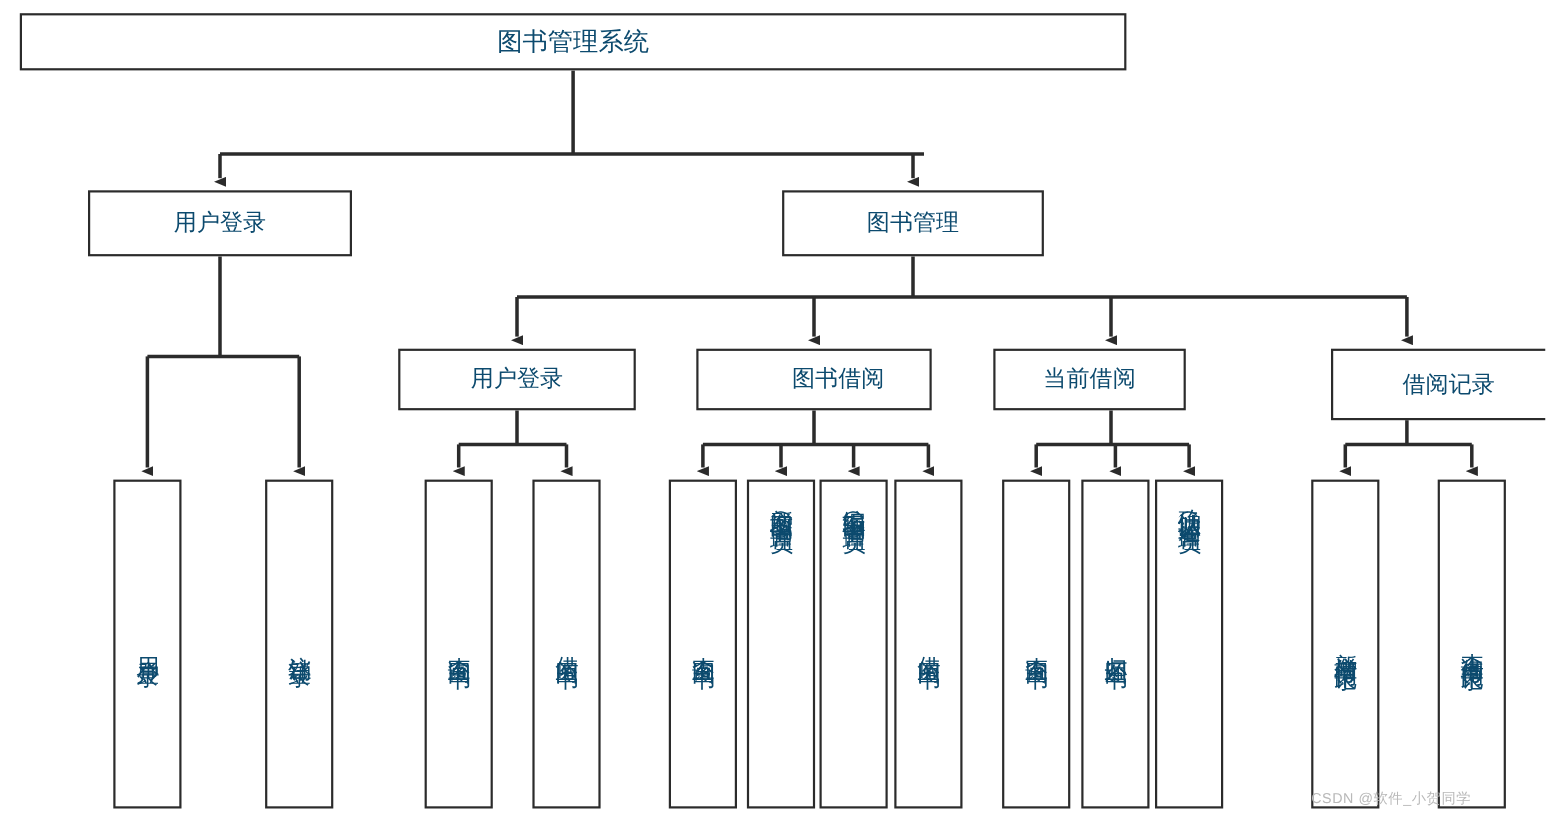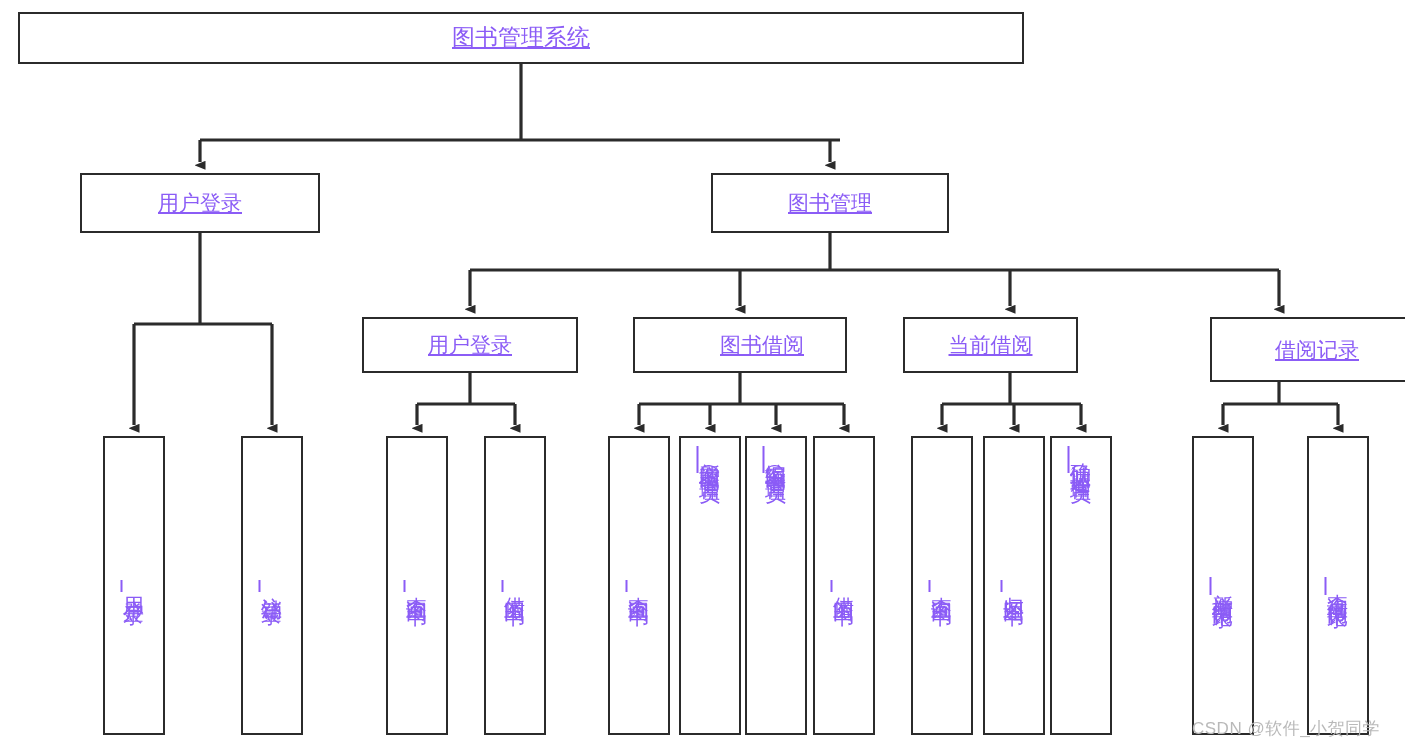--- a/index.html
+++ b/index.html
@@ -27,23 +27,22 @@
     pointer-events: none;
   }
   .node {
     position: absolute;
     box-sizing: border-box;
     border: 2px solid #2b2b2b;
     background: #ffffff;
     display: flex;
     align-items: center;
     justify-content: center;
-    color: #8b5cf6;
+    color: #0c4a6e;
     z-index: 2;
-    text-decoration: underline;
   }
   .node-label {
     display: block;
     text-align: center;
     line-height: 1.12;
     white-space: nowrap;
   }
   .node.root {
     font-size: 23px;
   }
@@ -65,21 +64,21 @@
   }
   .node.leaf.top-align {
     align-items: flex-start;
   }
   .node.leaf.top-align .node-label {
     margin-top: 8px;
   }
   .watermark {
     position: absolute;
     color: #b9b9b9;
-    font-size: 17px;
+    font-size: 13px;
     letter-spacing: 0.5px;
     white-space: nowrap;
     z-index: 3;
   }
 </style>
 </head>
 <body>
 
 <div id="canvas">
 

